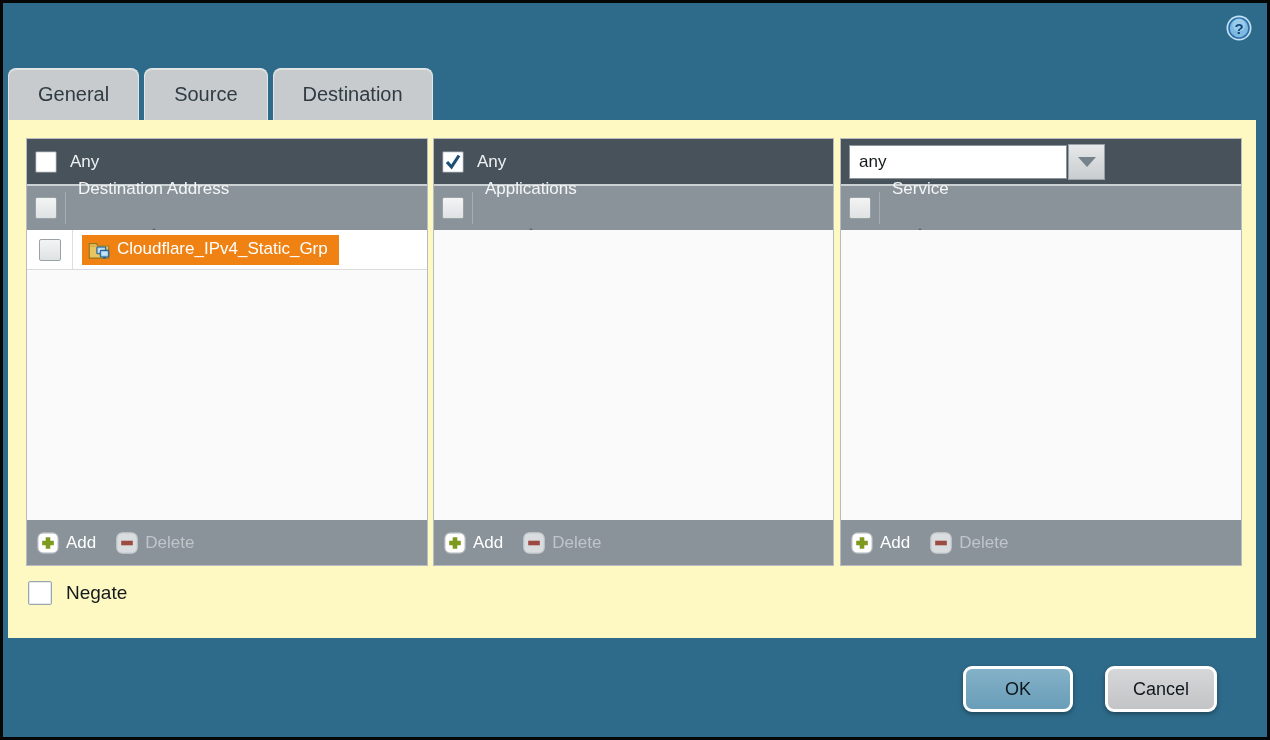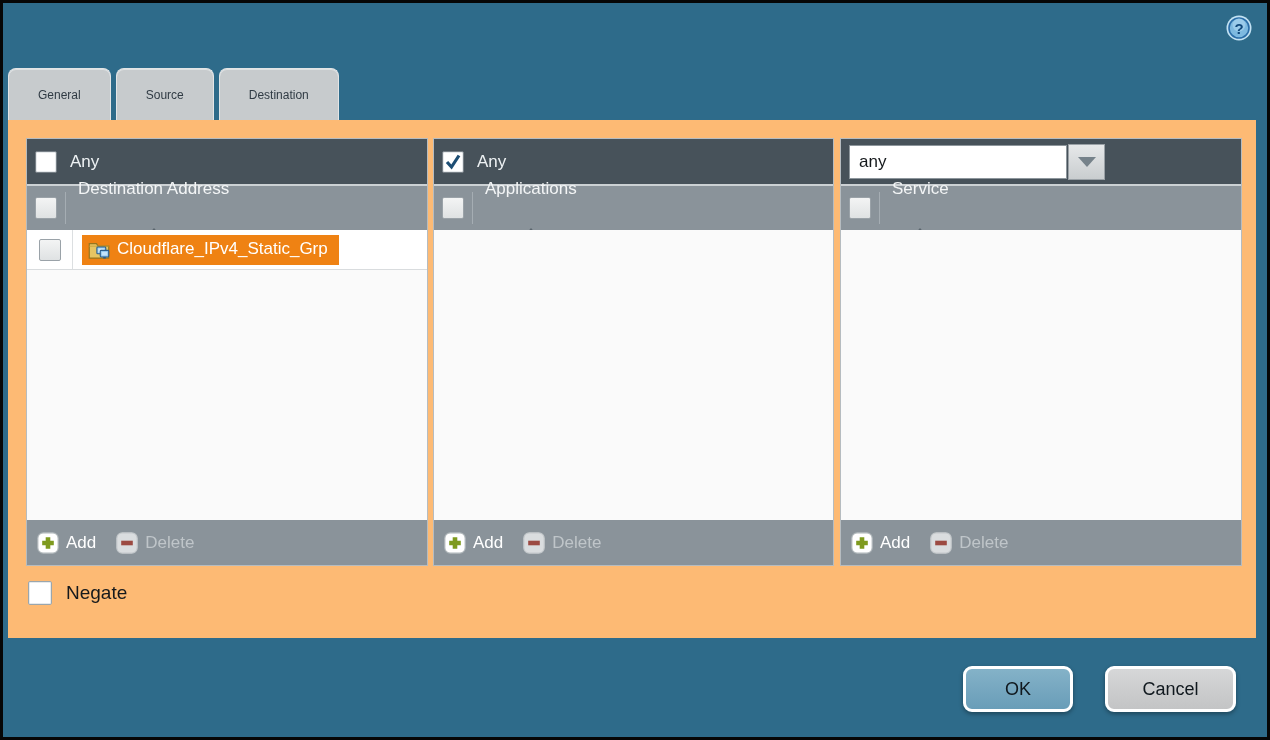--- a/index.html
+++ b/index.html
@@ -15,26 +15,26 @@
   .dlg-title {
     position:absolute; left:21px; top:17px;
     color:#e6eef3; font-size:21px; font-weight:400; letter-spacing:.2px;
   }
   .help-btn { position:absolute; right:18px; top:15px; width:26px; height:26px; cursor:pointer; }
   
   .tabs { position:absolute; left:8px; top:68px; height:52px; display:flex; gap:5px; align-items:flex-end; }
   .tab {
     height:52px; display:flex; align-items:center; padding:0 29px;
     background:#c7cbcd; border:1px solid #e3e5e6; border-bottom:none;
-    border-radius:8px 8px 0 0; font-size:12px; color:#303b44; cursor:pointer;
+    border-radius:8px 8px 0 0; font-size:20px; color:#303b44; cursor:pointer;
     box-shadow:inset 0 1px 0 #dfe2e3;
   }
   .tab.active { background:#ffffff; color:#1c262e; height:53px; position:relative; z-index:5; box-shadow:none; }
   
-  .panel { position:absolute; left:8px; top:120px; width:1248px; height:518px; background:#fdba74; }
+  .panel { position:absolute; left:8px; top:120px; width:1248px; height:518px; background:#fef9c3; }
   
   .col { position:absolute; top:18px; height:428px; display:flex; flex-direction:column; border:1px solid #b6bcc0; }
   .col1 { left:18px;  width:402px; }
   .col2 { left:425px; width:401px; }
   .col3 { left:832px; width:402px; }
   .any-bar {
     height:45px; flex:0 0 45px; background:#47525a; display:flex; align-items:center;
     padding-left:8px; gap:13px;
   }
   .any-label { color:#eef2f4; font-size:17px; }
@@ -84,21 +84,21 @@
   .negate { position:absolute; left:20px; top:461px; display:flex; align-items:center; gap:14px; }
   .negate .cb { width:24px; height:24px; border-color:#9aa6ad; }
   .negate-label { font-size:19px; color:#15191c; }
   
   .btn {
     position:absolute; top:666px; height:46px; border:3px solid #ffffff; border-radius:9px;
     font-family:"Liberation Sans",sans-serif; font-size:18px; color:#10181e; cursor:pointer;
     box-shadow:0 2px 4px rgba(0,0,0,.35);
   }
   .btn-ok { left:963px; width:110px; background:linear-gradient(#84b2c8,#699db8); }
-  .btn-cancel { left:1105px; width:131px; background:linear-gradient(#d6d7d8,#c3c4c5); }
+  .btn-cancel { left:1105px; width:112px; background:linear-gradient(#d6d7d8,#c3c4c5); }
   .icon-22 { width:22px; height:22px; display:block; }
 </style>
 </head>
 <body>
 
 <div class="screen">
   <div class="screen-border"></div>
 
 
   <div class="help-btn">

